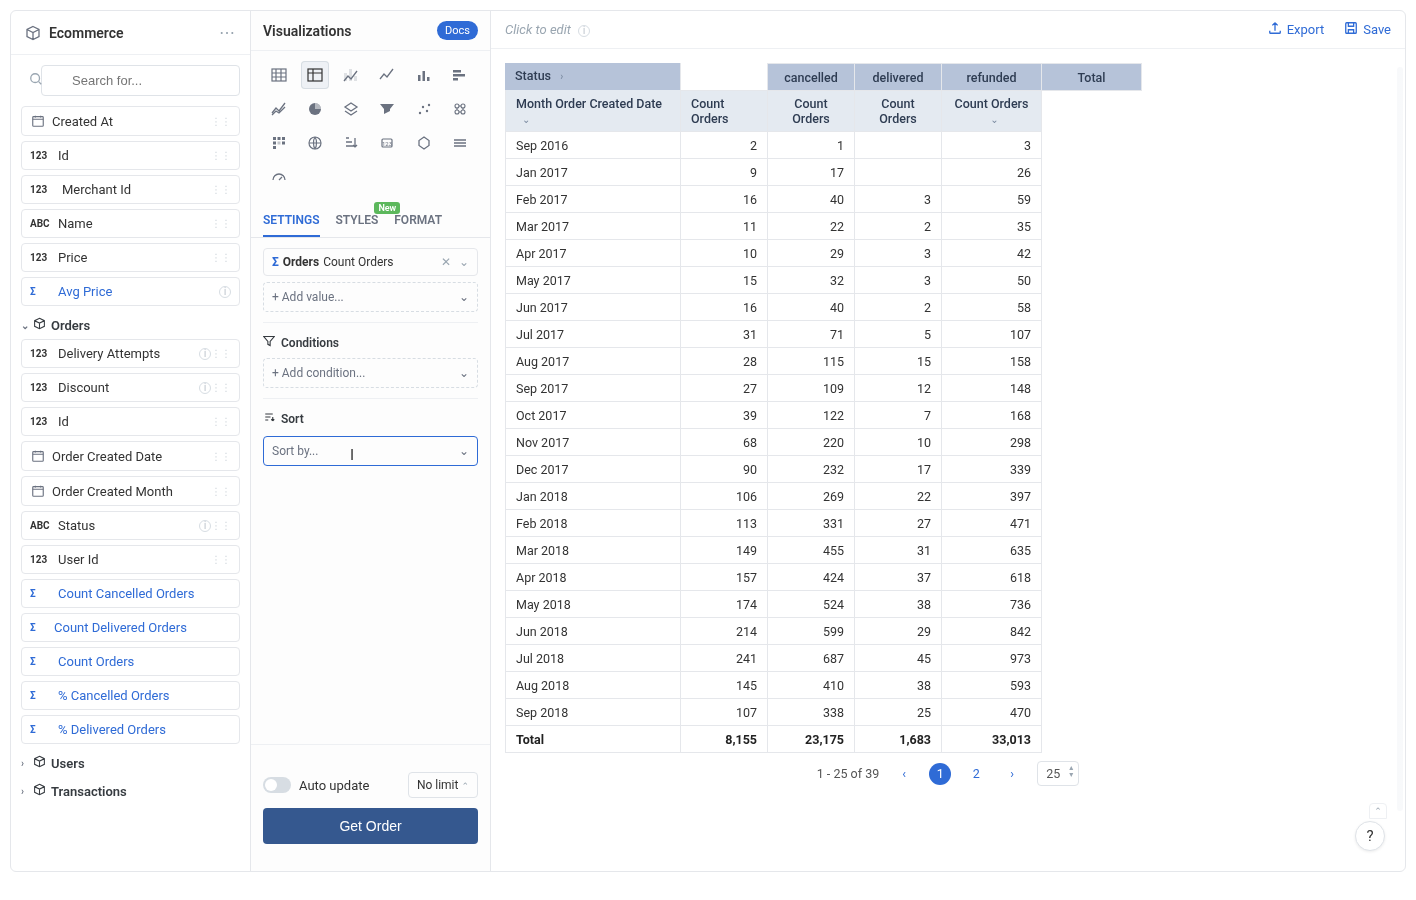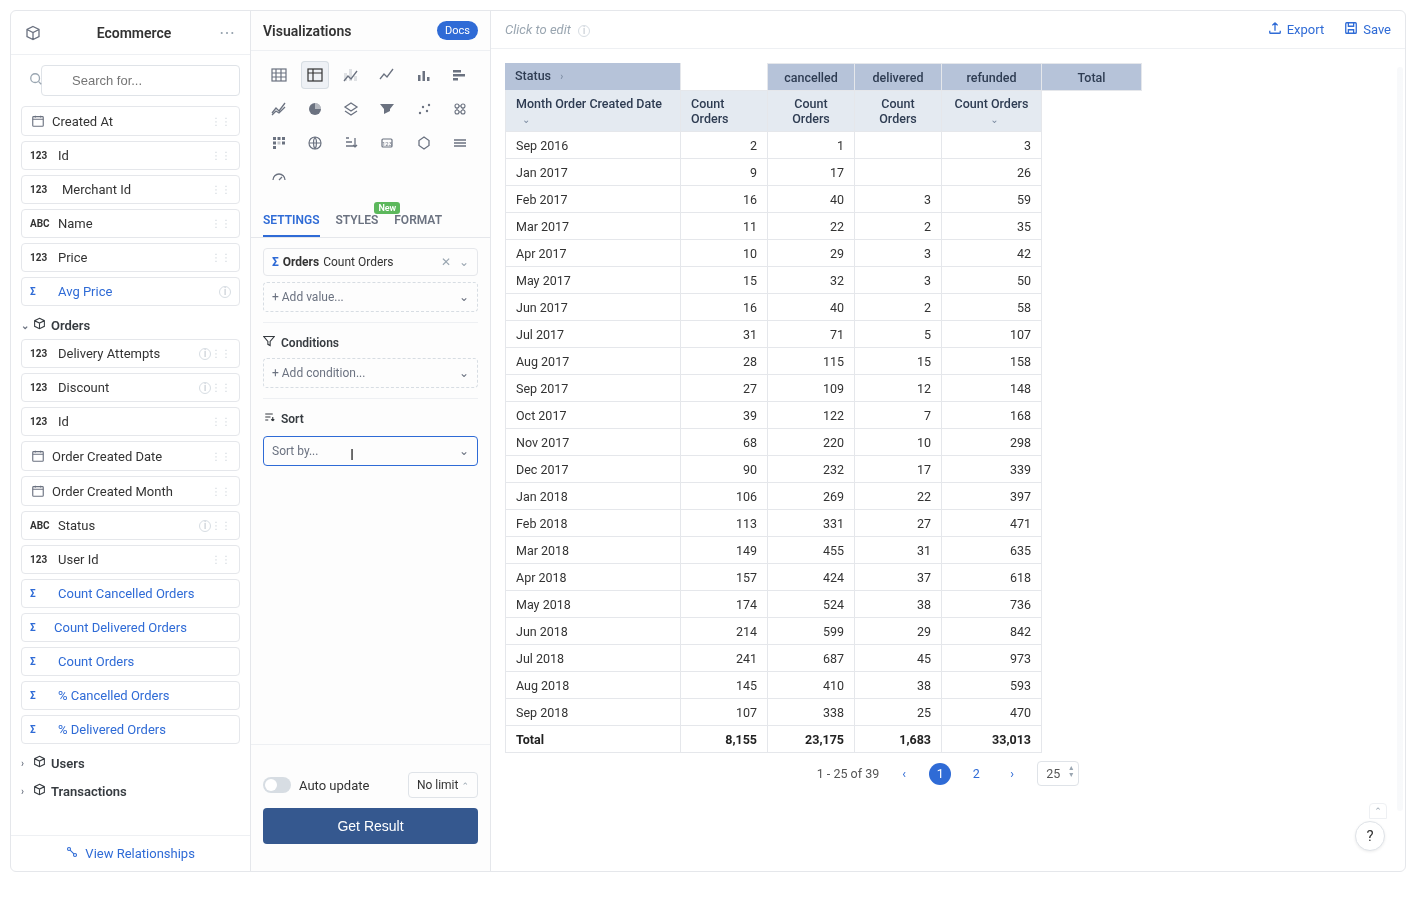--- a/index.html
+++ b/index.html
@@ -1,21 +1,21 @@
 <!DOCTYPE html>
 <html><head>
 <meta charset="utf-8">
 <style>
 * { box-sizing: border-box; margin: 0; padding: 0; }
 body { font-family: -apple-system, BlinkMacSystemFont, "Segoe UI", Roboto, Helvetica, Arial, sans-serif; font-size: 13px; color: #333; background: #fff; }
 .app { display: flex; height: 862px; border: 1px solid #e5e7eb; margin: 10px; border-radius: 6px; overflow: hidden; }
 
 
 .sidebar { width: 240px; border-right: 1px solid #e5e7eb; display: flex; flex-direction: column; }
-.sb-header { display: flex; align-items: center; padding: 12px 14px; border-bottom: 1px solid #eef0f3; text-align: center; }
+.sb-header { display: flex; align-items: center; padding: 12px 14px; border-bottom: 1px solid #eef0f3; }
 .sb-header .title { font-weight: 600; font-size: 14px; margin-left: 8px; flex: 1; }
 .dots { color: #9aa6b1; cursor: pointer; font-size: 16px; letter-spacing: 1px; }
 .icn { display: inline-flex; width: 16px; height: 16px; align-items: center; justify-content: center; color: #6b7280; }
 .search-box { margin: 10px; position: relative; padding-left: 20px; }
 .search-box input { width: 100%; padding: 7px 8px 7px 30px; border: 1px solid #dfe3e8; border-radius: 4px; font-size: 13px; color: #6b7280; }
 .search-box .search-icn { position: absolute; left: 8px; top: 7px; color: #9aa6b1; }
 .sb-scroll { flex: 1; overflow-y: auto; padding: 0 10px 10px; }
 .field-row { display: flex; align-items: center; border: 1px solid #e5e7eb; border-radius: 4px; padding: 6px 8px; margin-bottom: 5px; background: #fff; position: relative; }
 .field-row .ftype { font-size: 10px; font-weight: 700; color: #333; width: 22px; }
 .field-row .fname { font-size: 13px; color: #333; flex: 1; }
@@ -250,31 +250,20 @@
         <div class="group-header">
          <span class="caret">›</span>
          <span style="margin-right:5px;">
            <svg viewBox="0 0 16 16" width="13" height="13" fill="none" stroke="currentColor" stroke-width="1.3">
               <path d="M8 1.5l6 3v7l-6 3-6-3v-7z M2 4.5l6 3 6-3 M8 7.5v7"></path>
             </svg>
          </span>
          Transactions
        </div>
       </div>
-    <div class="sb-footer">
-      <a href="#">
-        <span style="margin-right:4px;">
-          <svg width="12" height="12" viewBox="0 0 16 16" fill="none" stroke="currentColor" stroke-width="1.5">
-              <circle cx="4" cy="4" r="2"></circle>
-              <circle cx="12" cy="12" r="2"></circle>
-              <path d="M5.5 5.5l5 5"></path>
-            </svg>
-        </span><span>View Relationships</span>
-      </a>
-    </div>
   </div>
 
   <div class="midpanel">
     <div class="mp-header">
       <span class="title">Visualizations</span>
       <span class="docs-badge">Docs</span>
     </div>
     <div class="viz-grid" id="viz-grid">
         <div class="viz-cell ">
           <svg viewBox="0 0 16 16" fill="none" stroke="currentColor" stroke-width="1.2">
@@ -450,21 +439,21 @@
     <div class="mp-footer">
       <div class="mp-footer-top">
         <div style="display:flex;align-items:center;gap:8px;">
           <div class="toggle"></div>
           <span>Auto update</span>
         </div>
         <div class="limit-select">
           <span>No limit</span> <span style="font-size:9px;color:#9aa6b1;">⌃</span>
         </div>
       </div>
-      <button class="get-result">Get Result</button>
+      <button class="get-result">Get Order</button>
     </div>
   </div>
 
   <div class="main">
     <div class="main-header">
       <span class="click-edit">
         <span>Click to edit</span>
         <span class="info-icn" style="font-style:normal;">i</span>
       </span>
       <div class="main-header-actions">

